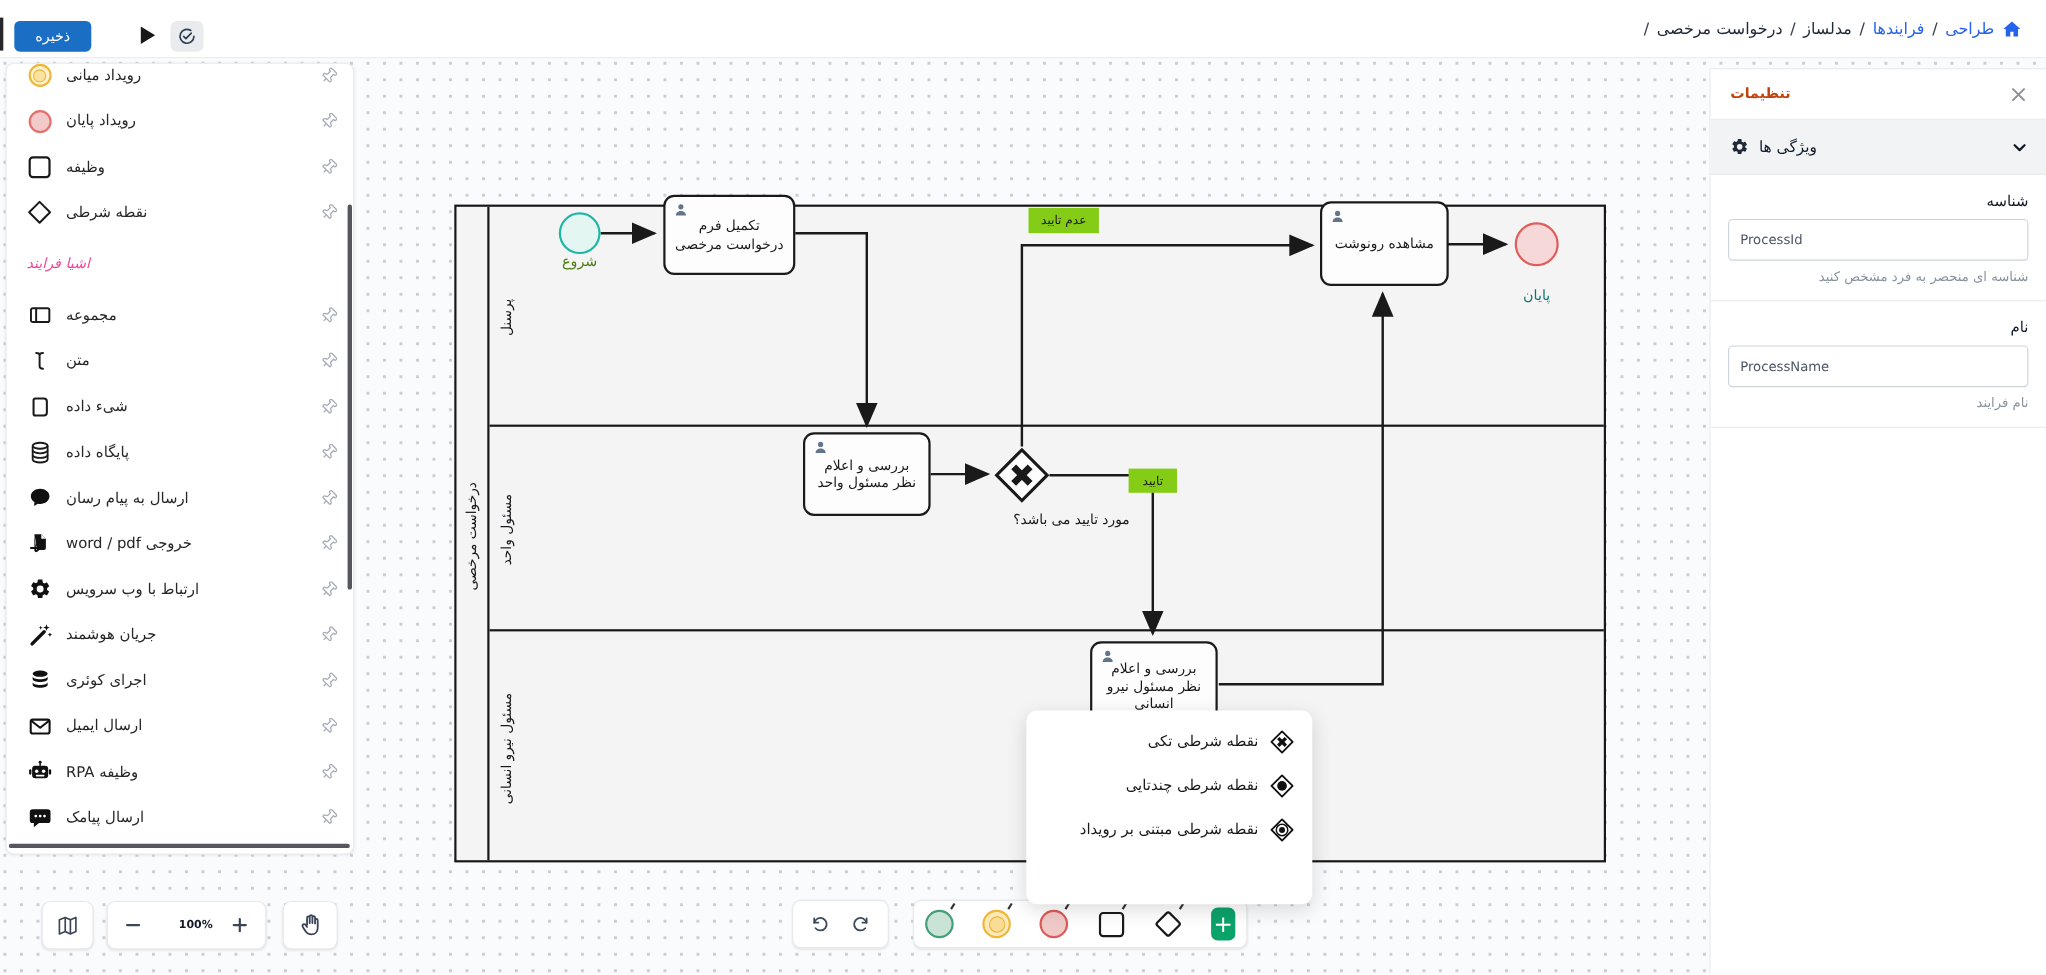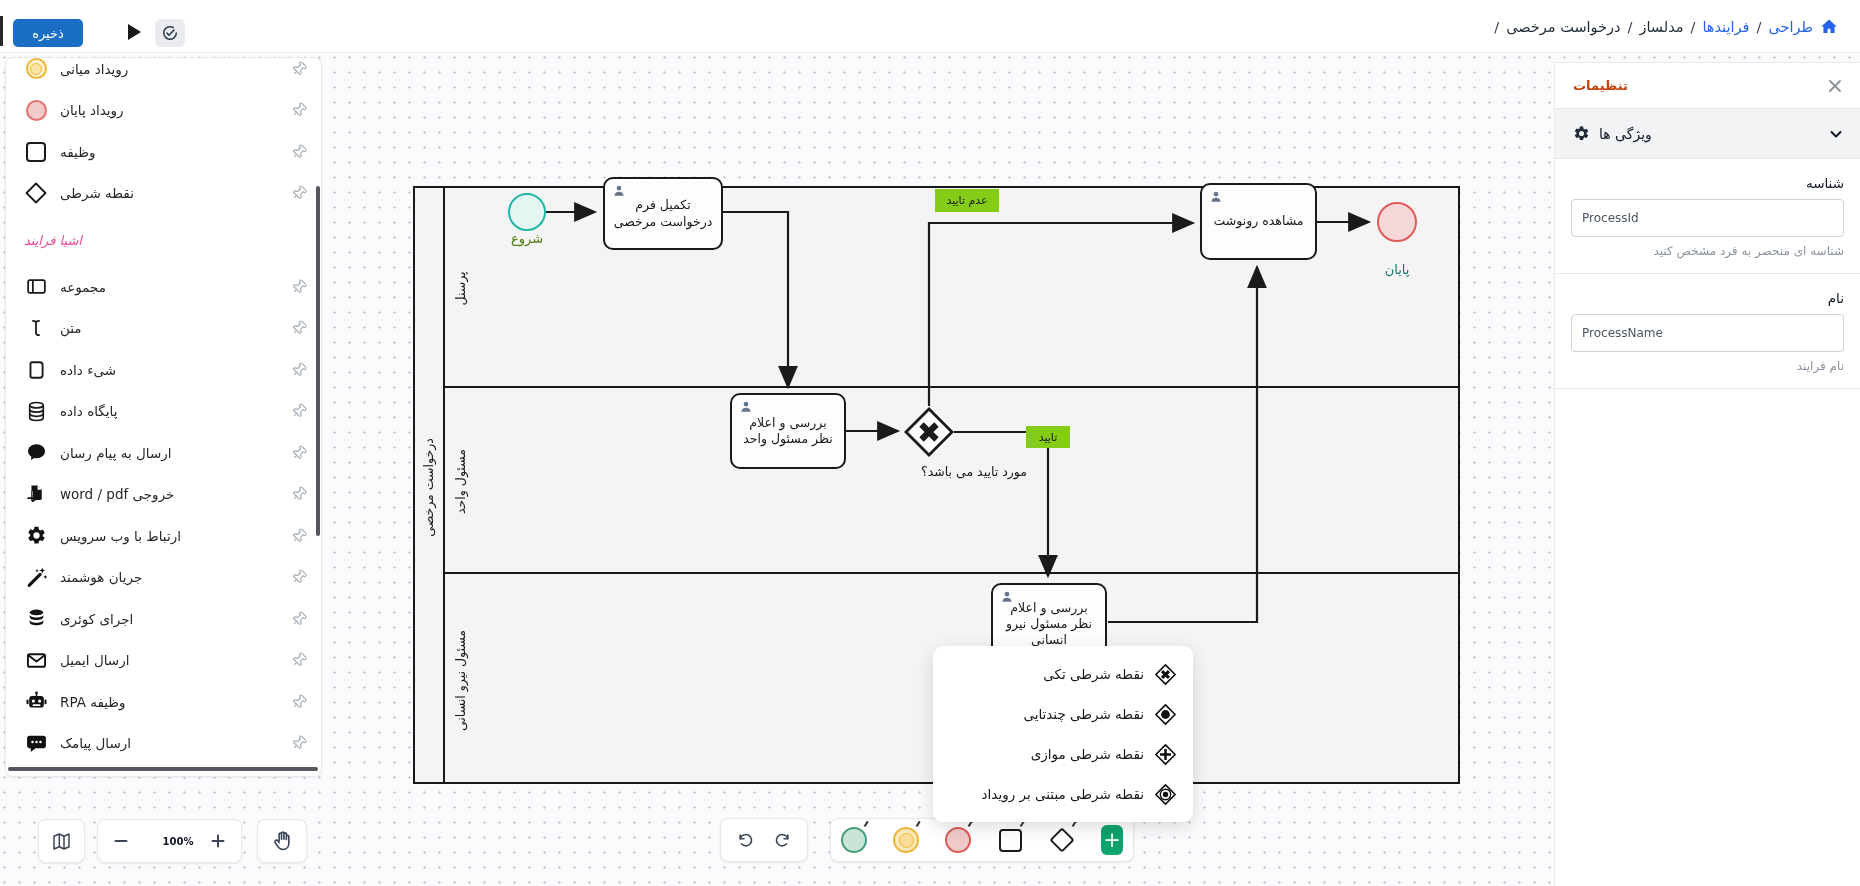--- a/index.html
+++ b/index.html
@@ -496,27 +496,20 @@
       </svg>
     </div>
     <div class="ctx-row">
       <span class="ctx-label">نقطه شرطی چندتایی</span>
       <svg width="23" height="23" viewBox="0 0 22 22" fill="none" stroke="#111" stroke-width="1.6" stroke-linejoin="round">
         <path d="M11 1.8 L20.2 11 L11 20.2 L1.8 11 Z"></path>
         <circle cx="11" cy="11" r="4.2" fill="#111" stroke="none"></circle>
       </svg>
     </div>
     <div class="ctx-row">
-      <span class="ctx-label">نقطه شرطی موازی</span>
-      <svg width="23" height="23" viewBox="0 0 22 22" fill="none" stroke="#111" stroke-width="1.6" stroke-linejoin="round">
-        <path d="M11 1.8 L20.2 11 L11 20.2 L1.8 11 Z"></path>
-        <path d="M11 5.8v10.4 M5.8 11h10.4" stroke-width="2.4"></path>
-      </svg>
-    </div>
-    <div class="ctx-row">
       <span class="ctx-label">نقطه شرطی مبتنی بر رویداد</span>
       <svg width="23" height="23" viewBox="0 0 22 22" fill="none" stroke="#111" stroke-width="1.6" stroke-linejoin="round">
         <path d="M11 1.8 L20.2 11 L11 20.2 L1.8 11 Z"></path>
         <circle cx="11" cy="11" r="5" stroke-width="1.3"></circle>
         <circle cx="11" cy="11" r="2.6" fill="#111" stroke="none"></circle>
       </svg>
     </div>
   </div>
 
   <div class="panel">

